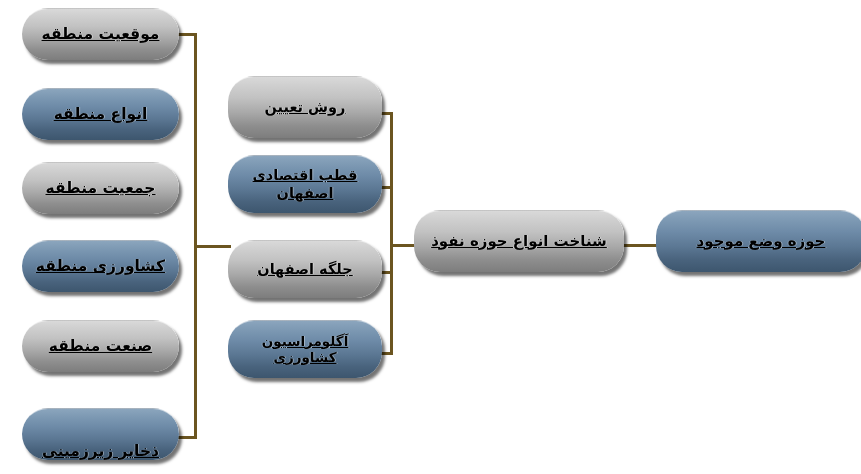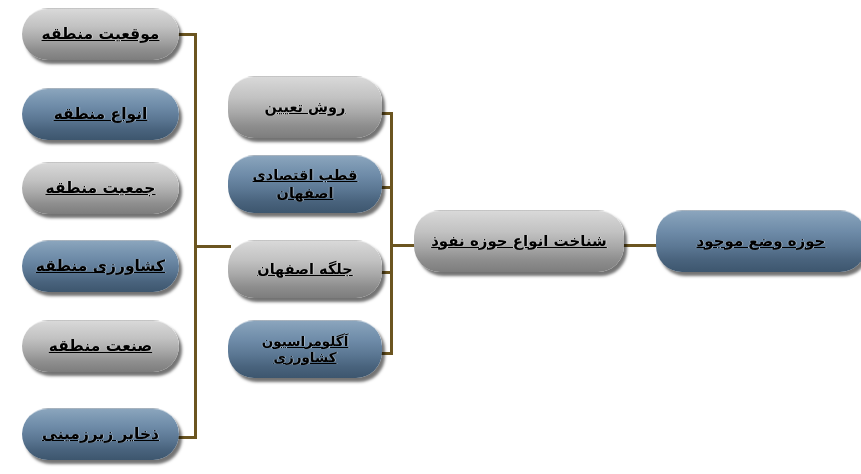--- a/index.html
+++ b/index.html
@@ -111,21 +111,21 @@
   </div>
 
   <div class="node gray fs-15" style="left:22px; top:162px; width:157px; height:52px;">
     <span class="label">جمعیت منطقه</span>
   </div>
 
   <div class="node gray fs-15" style="left:22px; top:320px; width:157px; height:52px;">
     <span class="label">صنعت منطقه</span>
   </div>
 
-  <div class="node blue fs-15" style="left:22px; top:408px; width:157px; height:52px;">
+  <div class="node blue fs-15" style="left:22px; top:408px; width:157px; height:52px;align-items:flex-end;">
     <span class="label">ذخایر زیرزمینی</span>
   </div>
 
   <div class="node gray fs-14" style="left:228px; top:76px; width:154px; height:62px; flex-direction:column; justify-content:center;">
     <span class="label">روش تعیین</span>
   </div>
 
   <div class="node blue fs-14" style="left:228px; top:155px; width:154px; height:58px;">
     <span class="label">قطب اقتصادی اصفهان</span>
   </div>

